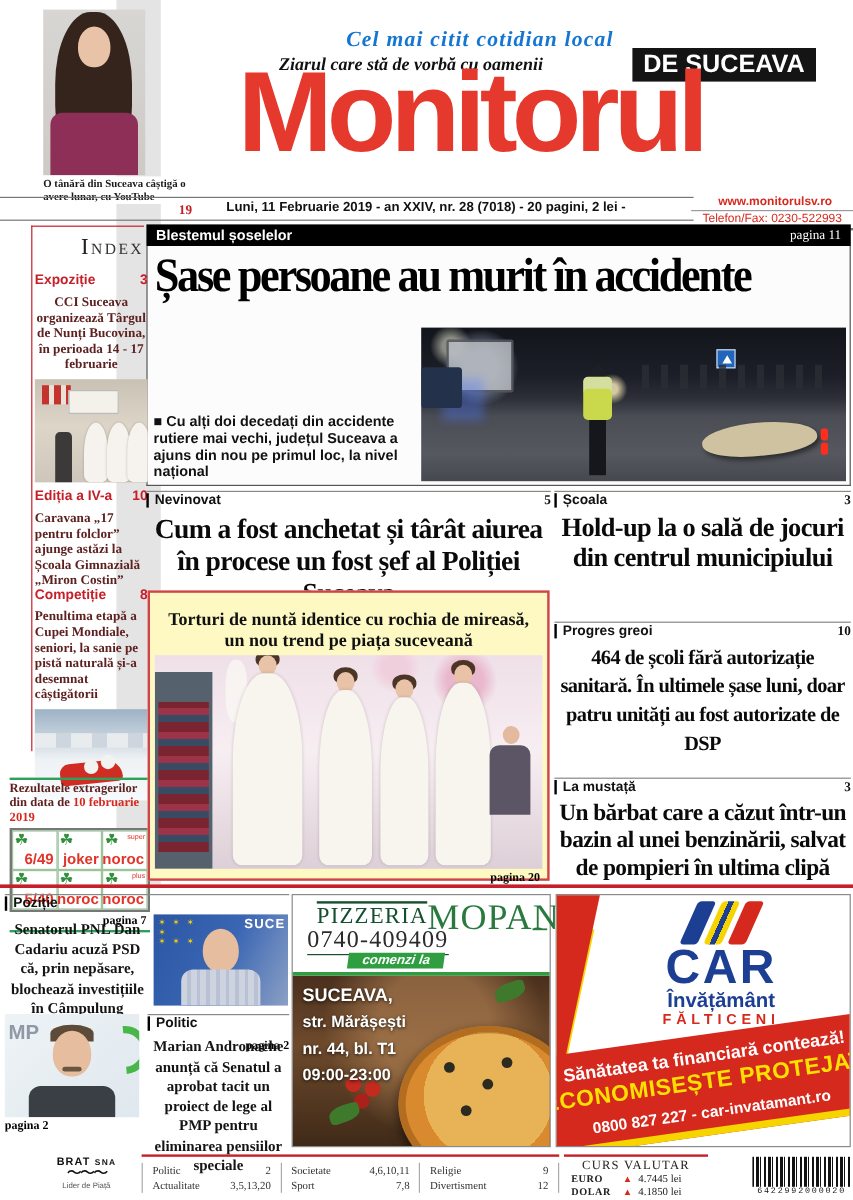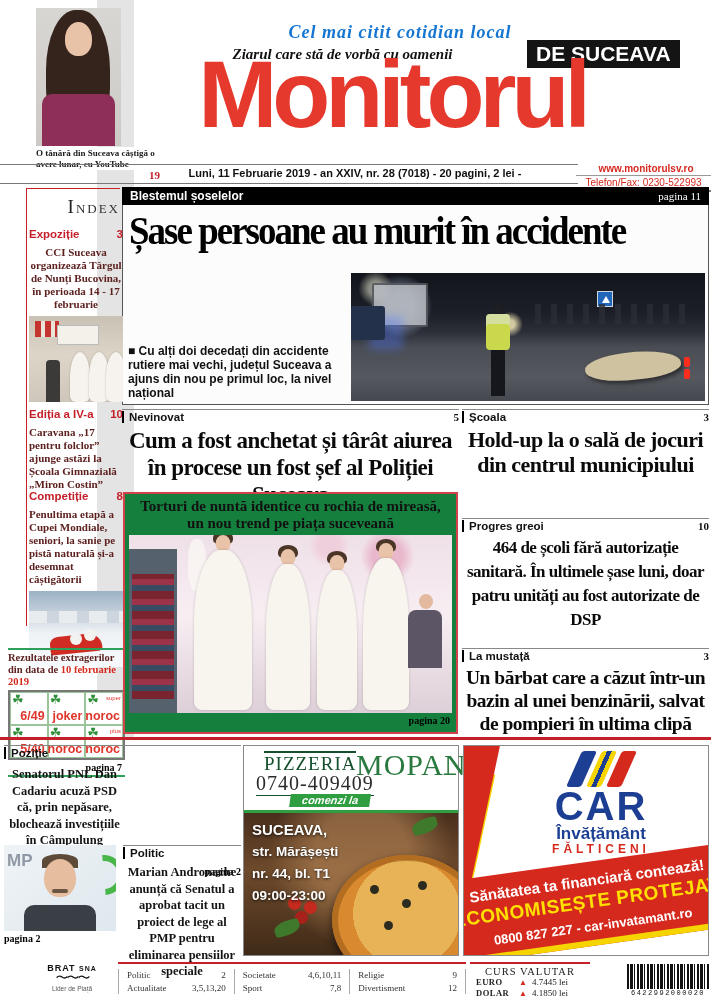--- a/index.html
+++ b/index.html
@@ -93,21 +93,21 @@
   .kicker-row { border-top:1px solid #888; display:flex; justify-content:space-between; font-weight:bold; font-size:11.5px; color:#111; padding-top:1px; }
   .kicker-row .kl { border-left:2px solid #000; padding-left:5px; }
   .kicker-row .pg { font-family:"Liberation Serif",serif; font-size:11px; }
   .story { position:absolute; }
   .story h2 { margin-top:4px; text-align:center; font-family:"Liberation Serif",serif; font-weight:bold; letter-spacing:-0.5px; color:#0a0a0a; }
   .st-nev { left:122px; top:409px; width:337px; } .st-nev h2 { font-size:23px; line-height:27px; }
   .st-rad { left:462px; top:409px; width:247px; } .st-rad h2 { font-size:22px; line-height:25px; }
   .st-prog { left:462px; top:518px; width:247px; } .st-prog h2 { font-size:17px; line-height:24px; }
   .st-must { left:462px; top:648px; width:247px; } .st-must h2 { font-size:19.5px; line-height:23px; }
 
-  .feature { position:absolute; left:123px; top:492px; width:335px; height:242px; border:2px solid #d0434a; background:#15803d; padding:3px 4px; }
+  .feature { position:absolute; left:123px; top:492px; width:335px; height:242px; border:2px solid #d0434a; background:#fef9c3; padding:14px 4px; }
   .feature-h { text-align:center; font-family:"Liberation Serif",serif; font-weight:bold; font-size:15px; line-height:17px; color:#111; margin:1px 2px 3px; }
   .feature-photo { position:relative; height:178px; overflow:hidden;
     background:radial-gradient(circle at 80% 12%, #e9b8cc 0 5%, transparent 9%),
                radial-gradient(circle at 62% 6%, #f0cfdd 0 4%, transparent 8%),
                linear-gradient(180deg,#efe0e8 0%,#f7eef2 45%,#ddcfd7 100%); }
   .fp-shelf { position:absolute; left:0; top:8%; width:15%; height:92%; background:#55616d; }
   .fp-bottles { position:absolute; left:1%; top:22%; width:13%; height:70%; background:repeating-linear-gradient(0deg,#7a2430 0 8px,#384b63 8px 14px,#9c3348 14px 20px); }
   .bride { position:absolute; bottom:0; }
   .b-head { position:absolute; top:0; left:50%; transform:translateX(-50%); width:15px; height:17px; background:#e9c3a8; border-radius:50%; }
   .b-hair { position:absolute; top:-4px; left:50%; transform:translateX(-50%); width:20px; height:14px; background:#4a3526; border-radius:50% 50% 40% 40%; }
@@ -395,20 +395,26 @@
   </div>
 
   <div class="red-rule"></div>
 
   <div class="poz">
     <div class="kicker-row">
       <span class="kl">Poziție</span>
     </div>
     <div class="poz-row">
       <div class="poz-text">Senatorul PNL Dan Cadariu acuză PSD că, prin nepăsare, blochează investițiile în Câmpulung Moldovenesc</div>
+      <div class="portrait poz-photo">
+        <span class="eu-stars">✶ ✶ ✶ ✶<br>✶ ✶ ✶</span>
+        <span class="poz-phototext">SUCE</span>
+        <div class="p-face poz-face"></div>
+        <div class="p-shirt poz-shirt"></div>
+      </div>
     </div>
     <div class="pg-line">pagina 2</div>
   </div>
 
   <div class="pol">
     <div class="pol-row">
       <div>
         <div class="portrait pol-photo">
           <span class="pmp-text">MP</span>
           <div class="pmp-arc"></div>

